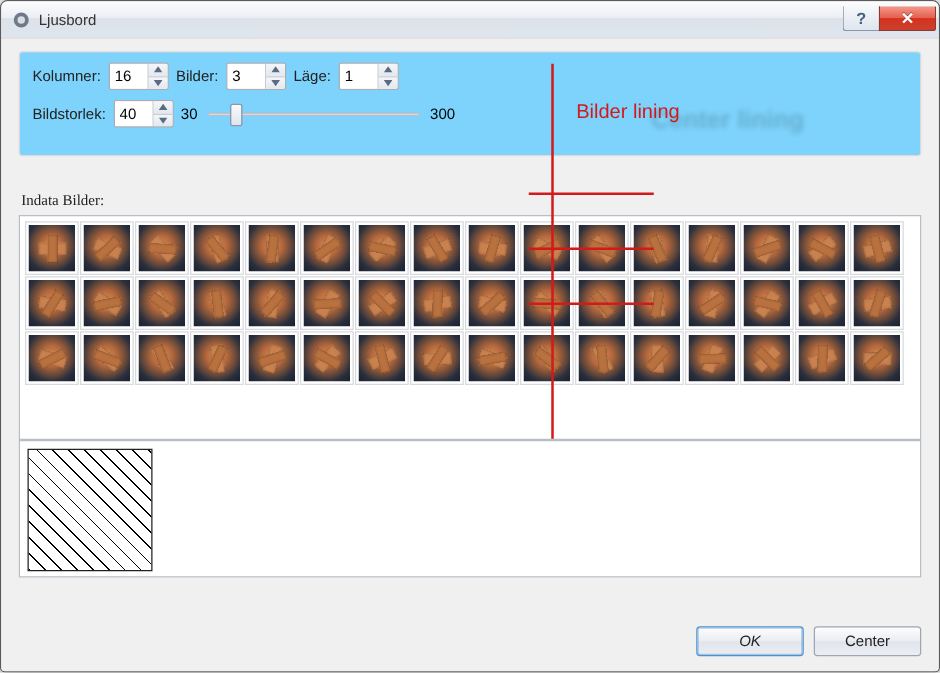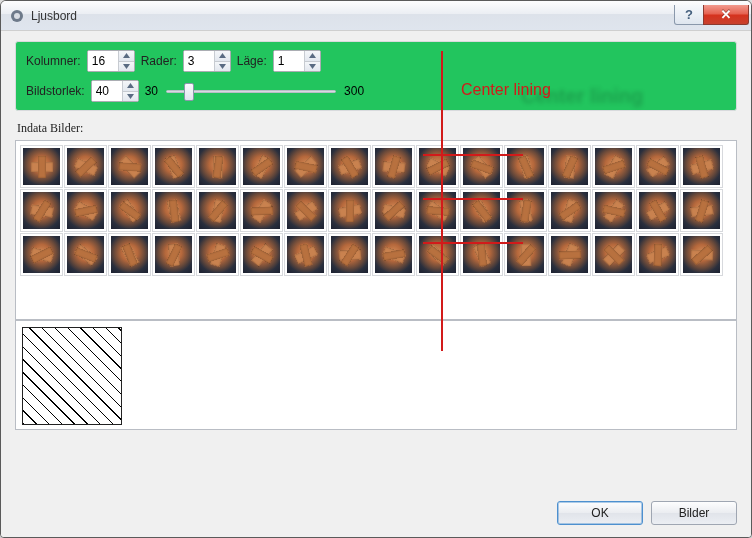--- a/index.html
+++ b/index.html
@@ -26,22 +26,22 @@
     background: linear-gradient(to bottom,#f29a8e 0%,#e5604f 48%,#d6321e 52%,#c8412e 100%);
     border-color:#8a3a30;
   }
   .win-btn.close span { color:#fff; font-weight:bold; font-size:13px; text-shadow:0 -1px 0 rgba(0,0,0,.4);}
   .win-btn.help span { color:#45607e; font-weight:bold; font-size:13px;}
   .client {
     flex: 1; padding: 10px 14px 12px 14px; display:flex; flex-direction:column;
     background: #f0f0f0;
   }
   .group {
-    border: 1px solid #d8dadd; border-radius: 3px; background:#22c55e;
-    padding: 8px 10px 8px 10px; margin-bottom: 8px;
+    border: 1px solid #d8dadd; border-radius: 3px; background:#7dd3fc;
+    padding: 8px 10px 22px 10px; margin-bottom: 26px;
   }
   .row { display:flex; align-items:center; gap:6px; flex-wrap:nowrap; }
   .row + .row { margin-top: 8px; }
   label.lbl { color:#222; }
   .spinbox {
     display:inline-flex; align-items:stretch; height:22px; border:1px solid #abadb3;
     background:#fff; border-radius:2px; overflow:hidden;
   }
   .spinbox input {
     border:none; outline:none; width:30px; text-align:left; padding:0 4px; font: inherit;
@@ -90,21 +90,21 @@
   }
   .extra-thumb {
     width:100px; height:98px; border:1px solid #222; background:#fff; position:relative;
   }
   .hatch {
     position:absolute; inset:0;
     background-image: repeating-linear-gradient(45deg, #000 0 1px, transparent 1px 9px);
   }
   
   .footer { display:flex; justify-content:flex-end; gap:8px; margin-top:auto; padding-top:10px; }
-  .btn.default { border-color:#4d90cf; box-shadow: 0 0 0 1px rgba(77,144,207,.45) inset; }
+  .btn.default { border-color:#4d90cf; box-shadow: 0 0 0 1px rgba(77,144,207,.45) inset; font-style: italic; }
   
   
   .anno { position:absolute; pointer-events:none; }
   .anno .vline { position:absolute; width:2px; background:#d21a1a; }
   .anno .hline { position:absolute; height:2px; background:#d21a1a; }
   .anno .label { position:absolute; color:#d21a1a; font-size:16px; font-weight:500; white-space:nowrap; }
   .anno .shadow-label { position:absolute; color:rgba(0,0,0,.18); font-size:20px; font-weight:600; filter: blur(2px); white-space:nowrap;}
   
   .rel { position:relative; }
 </style>
@@ -144,21 +144,21 @@
                 </svg>
               </span>
             <span class="spin-btn">
                 <svg viewBox="0 0 7 5">
                   <path d="M0 0 L3.5 5 L7 0 Z" fill="#5a6b82"></path>
                 </svg>
               </span>
           </span>
         </span>
 
-        <label class="lbl">Rader:</label>
+        <label class="lbl">Bilder:</label>
         <span class="spinbox">
           <input value="3" style="">
           <span class="spin-btns">
             <span class="spin-btn">
                 <svg viewBox="0 0 7 5">
                   <path d="M0 5 L3.5 0 L7 5 Z" fill="#5a6b82"></path>
                 </svg>
               </span>
             <span class="spin-btn">
                 <svg viewBox="0 0 7 5">
@@ -370,25 +370,25 @@
       </div>
 
     <div class="extra-panel">
       <div class="extra-thumb">
         <div class="hatch"></div>
       </div>
     </div>
 
     <div class="footer">
       <button class="btn default" style="min-width:86px">OK</button>
-      <button class="btn" style="min-width:86px">Bilder</button>
+      <button class="btn" style="min-width:86px">Center</button>
     </div>
 
     <div class="anno" style="left:0; top:0; right:0; bottom:0">
       <div class="vline" style="left:440px; top:20px; height:300px"></div>
       <div class="hline" style="left:422px; top:123px; width:100px"></div>
       <div class="hline" style="left:422px; top:167px; width:100px"></div>
       <div class="hline" style="left:422px; top:211px; width:100px"></div>
       <div class="shadow-label" style="left:520px; top:54px">Center lining</div>
-      <div class="label" style="left:460px; top:50px">Center lining</div>
+      <div class="label" style="left:460px; top:50px">Bilder lining</div>
     </div>
   </div>
 </div>
 
 </body></html>

